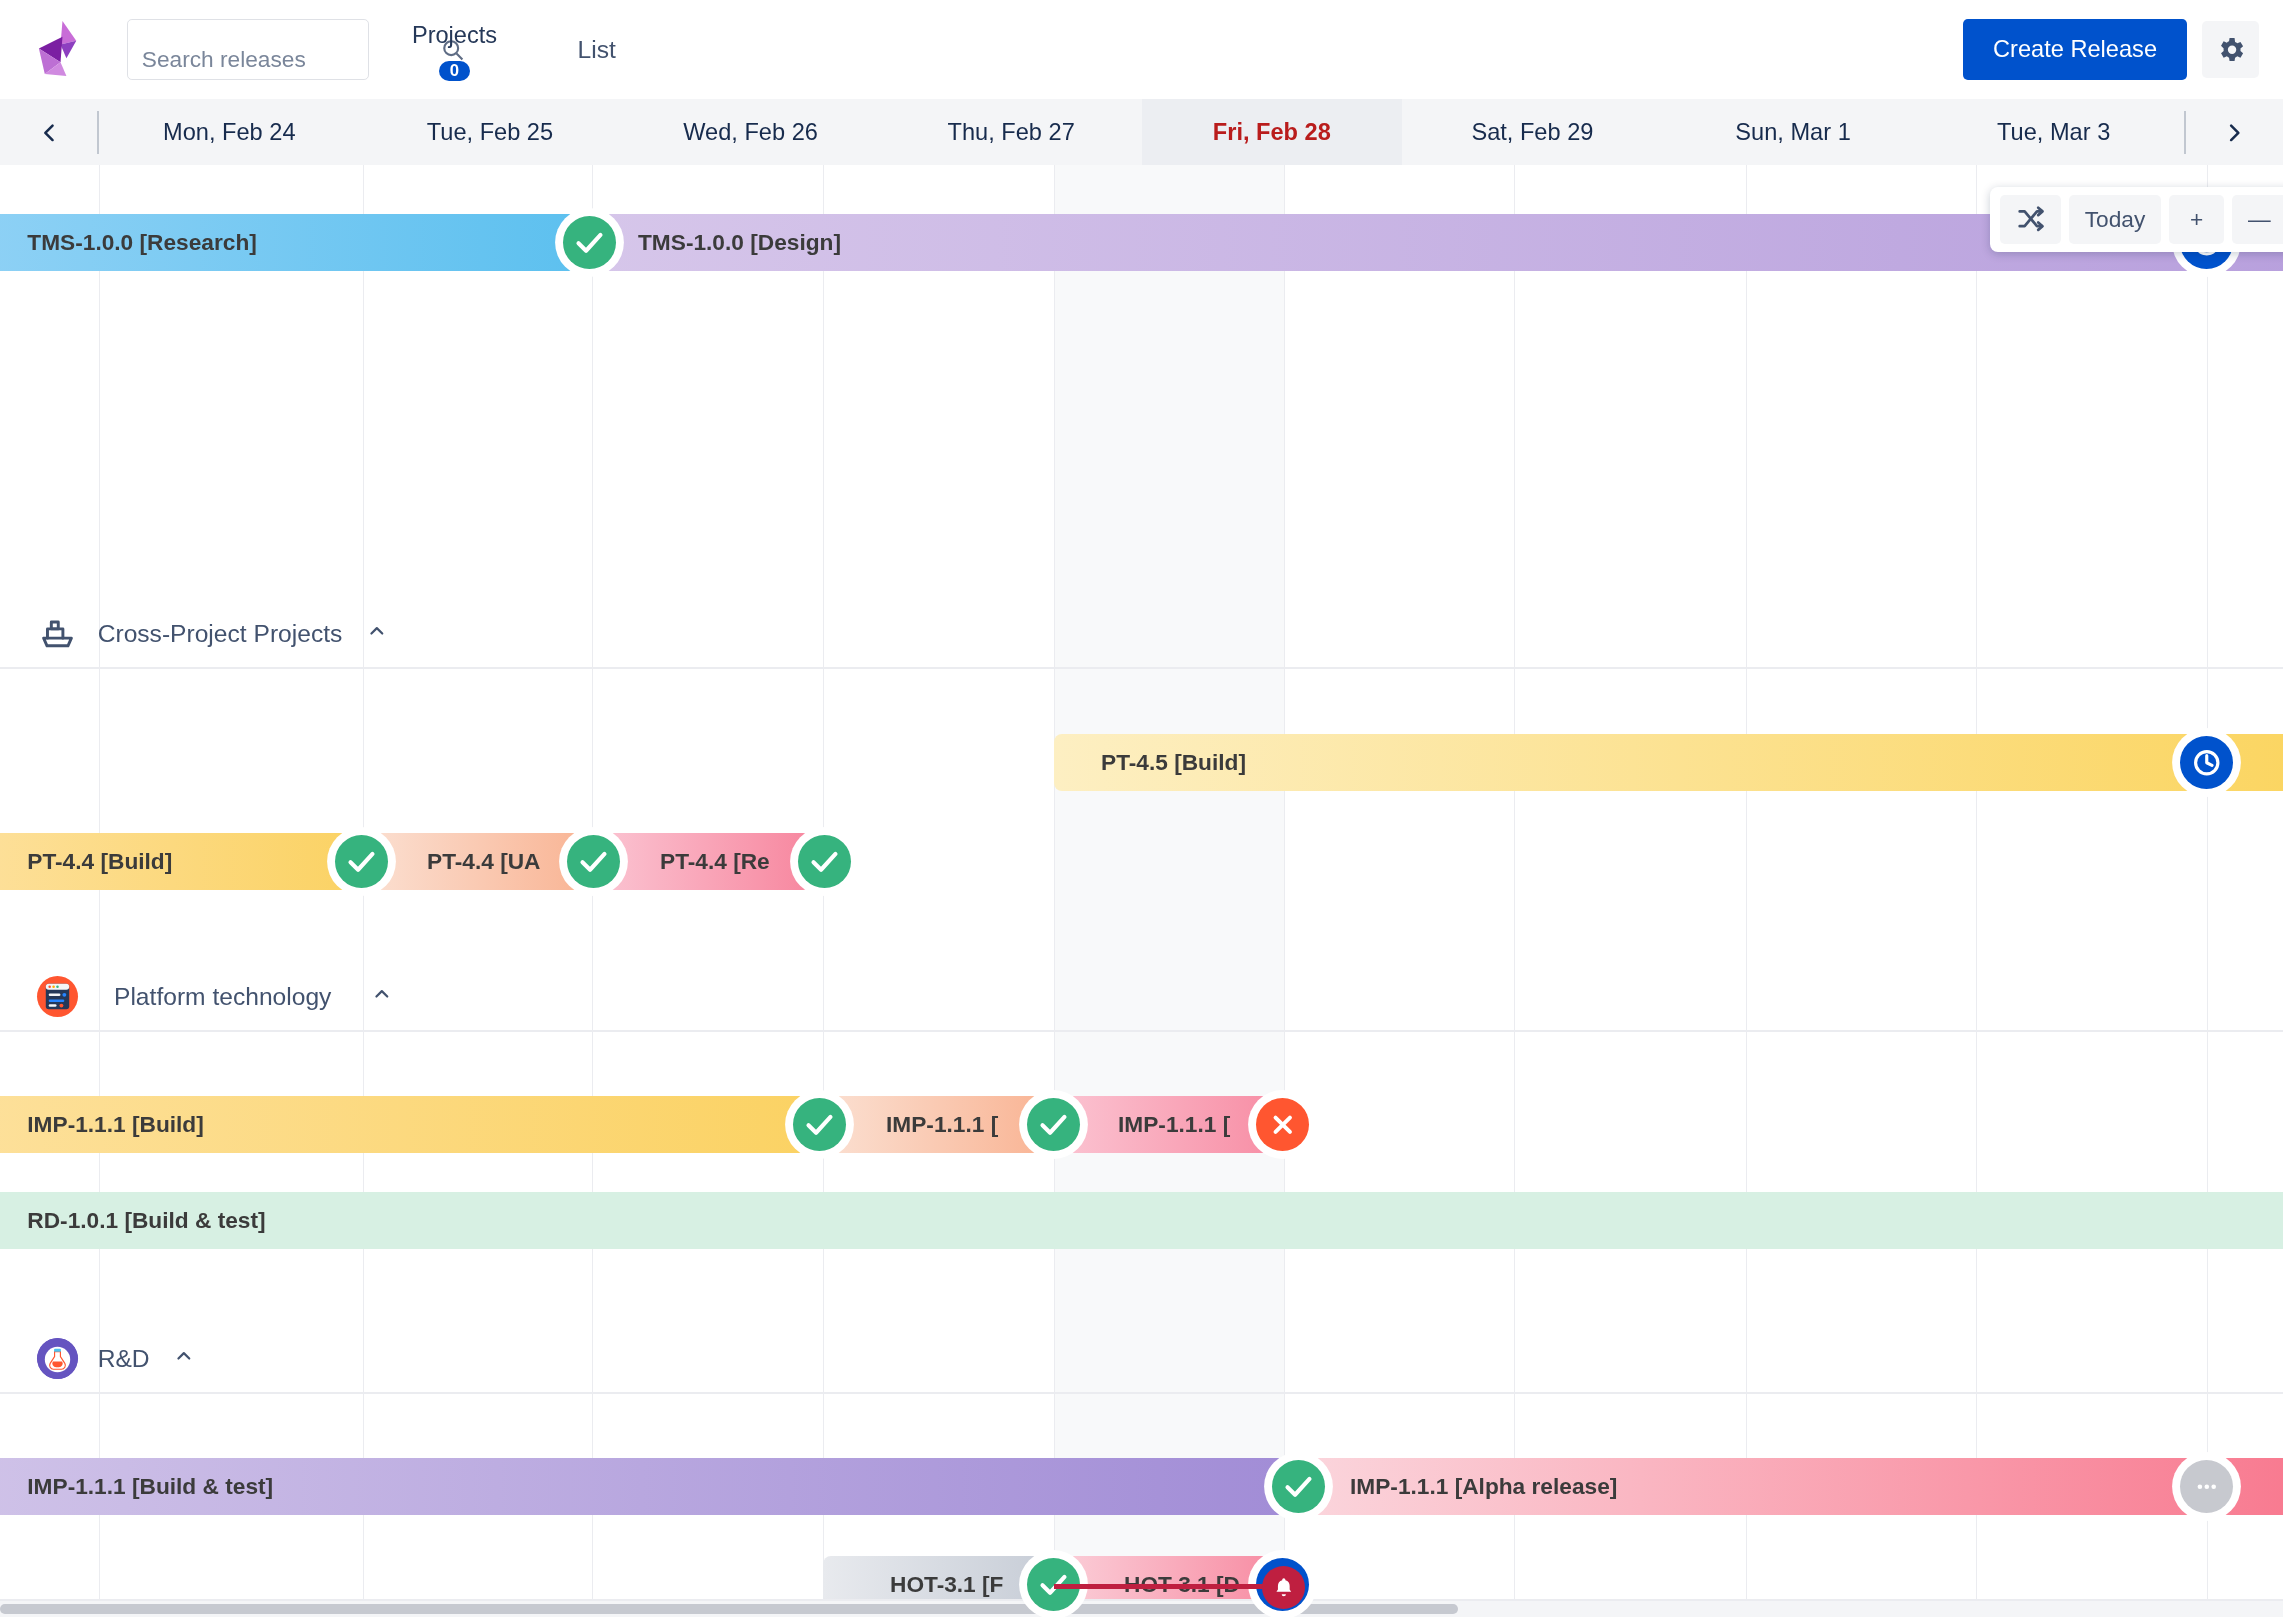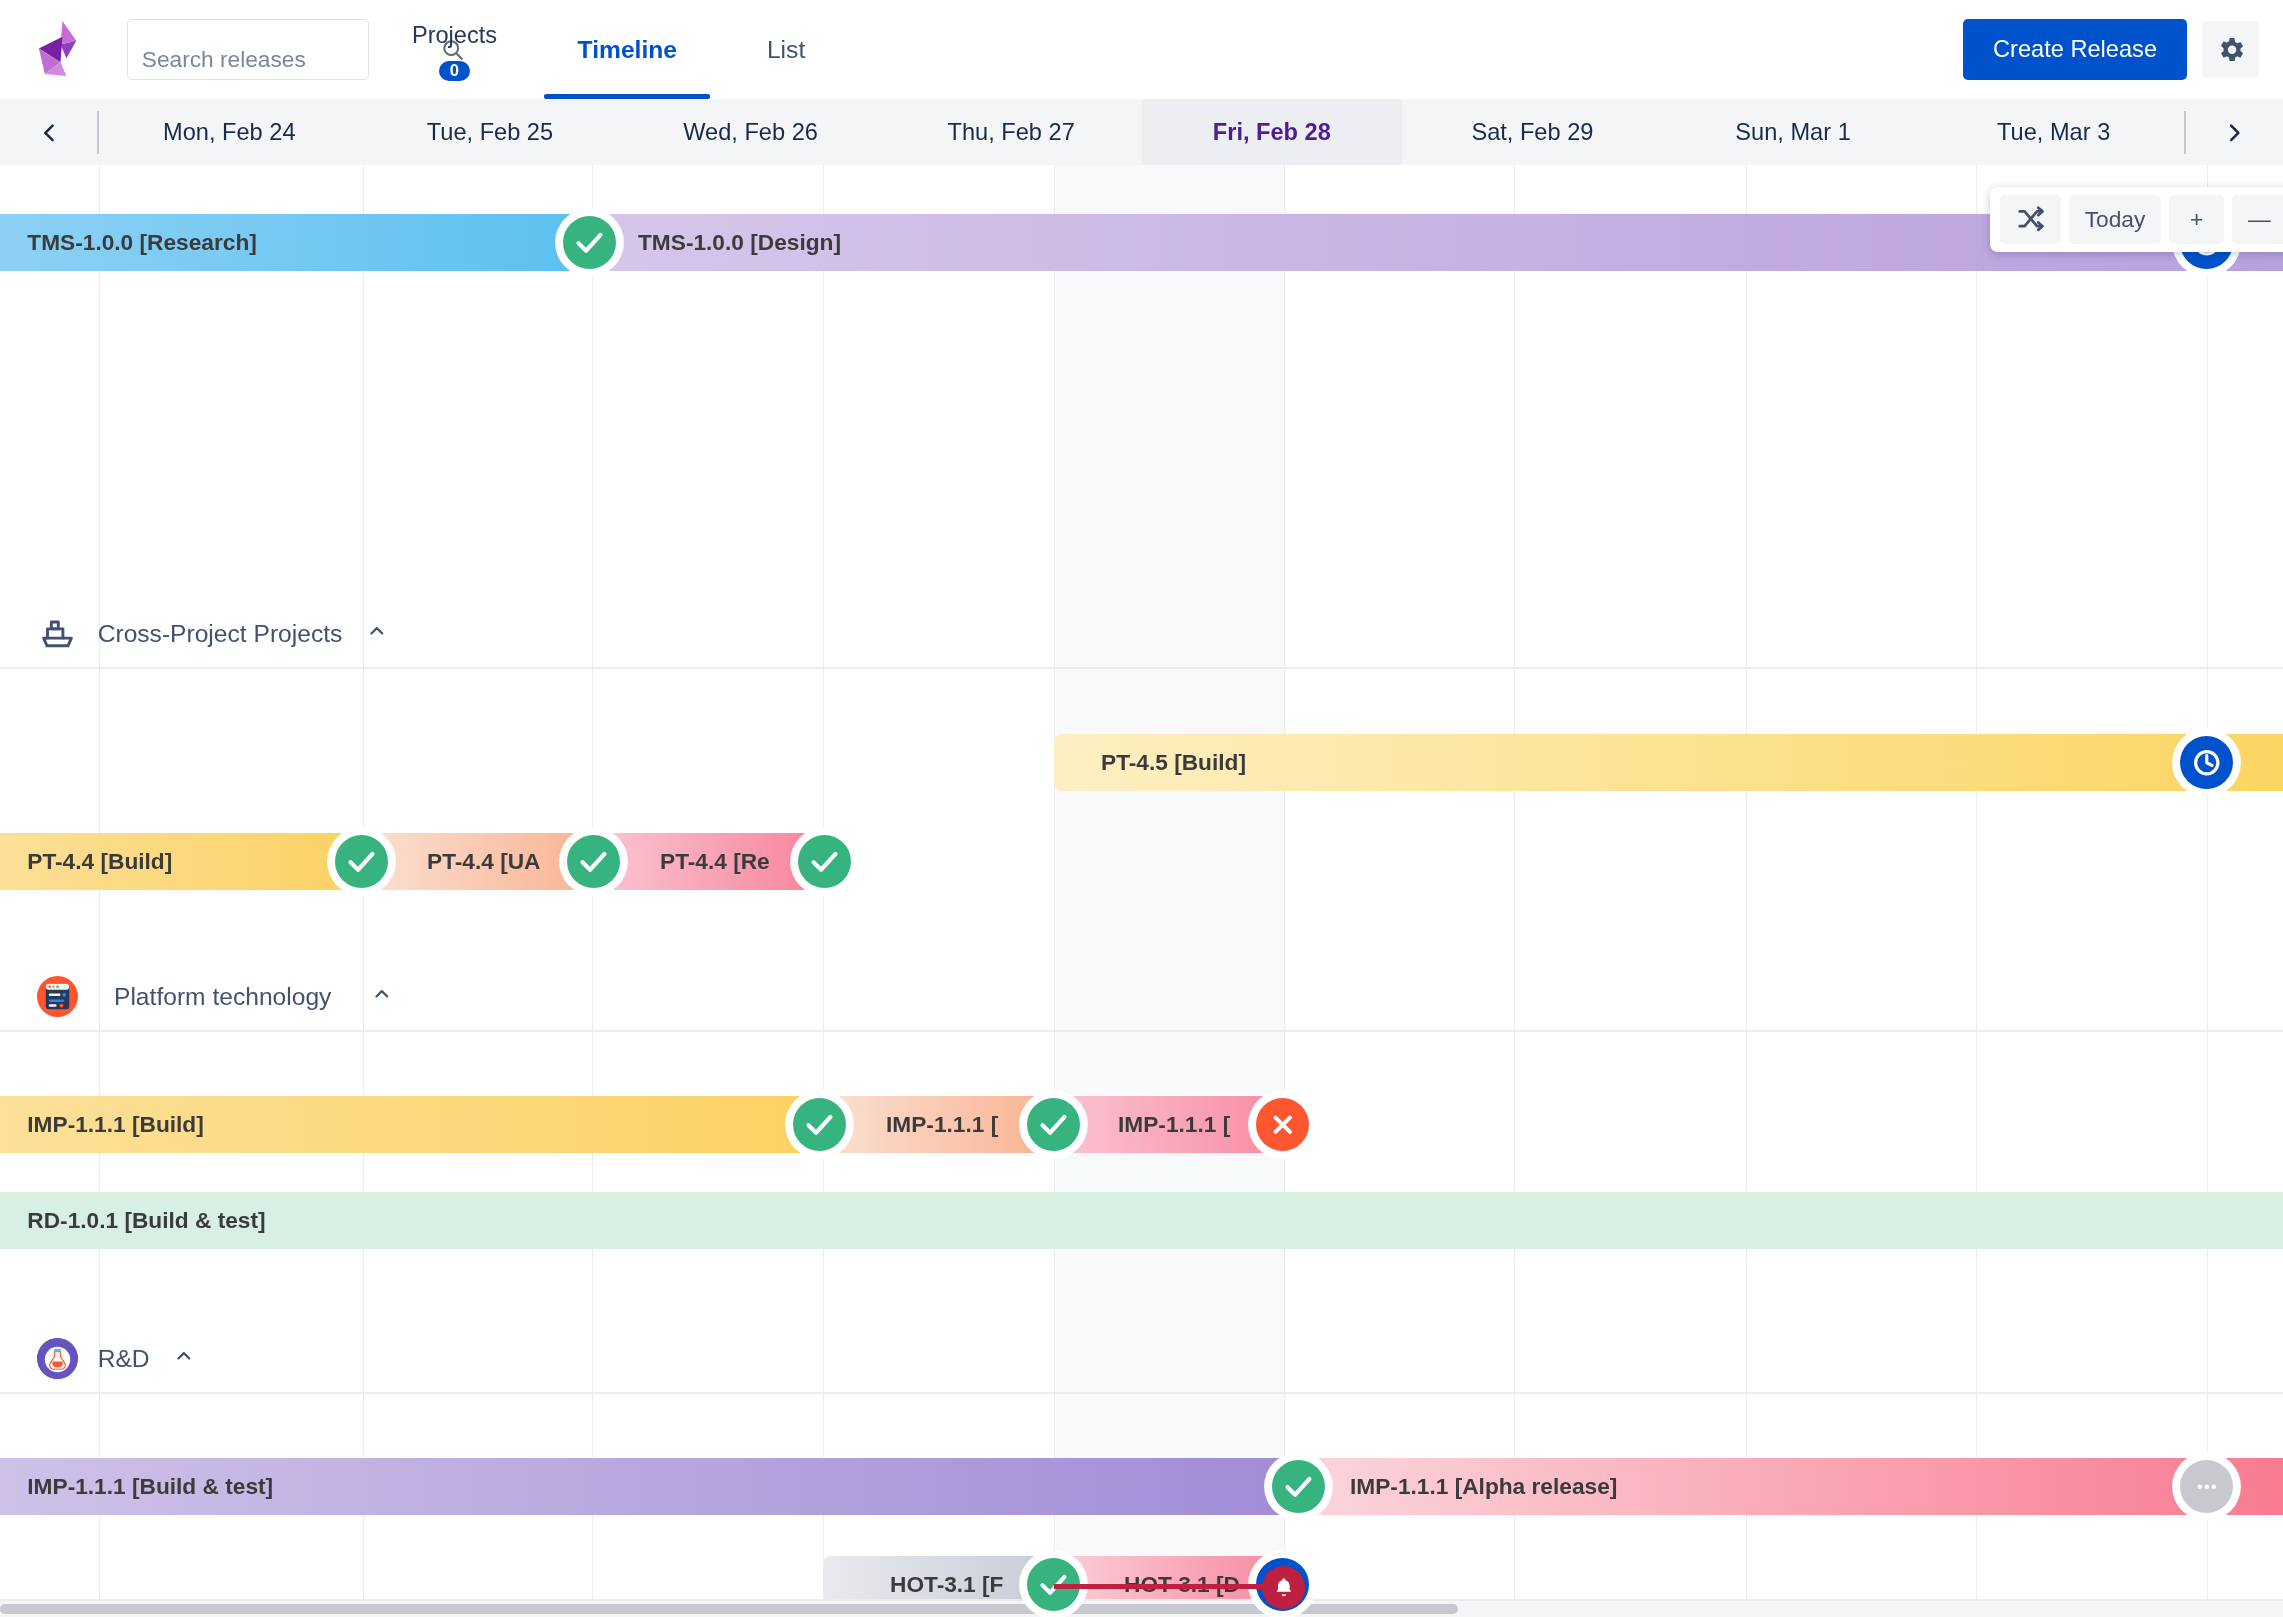--- a/index.html
+++ b/index.html
@@ -83,21 +83,21 @@
   }
   .navarrow.right:before{
     content:""; position:absolute; left:0; top:11.8px; bottom:11.8px;
     width:2px; background:#c1c7d0;
   }
   .daycells{ display:flex; flex:1; height:67px; }
   .daycell{
     flex:1 1 0; display:flex; align-items:center; justify-content:center;
     font-size:23.6px; color:#172b4d;
   }
-  .daycell.today{ color:#4c1d95; font-weight:700; background:#eceef2; }
+  .daycell.today{ color:#b91c1c; font-weight:700; background:#eceef2; }
 
   
   .board{
     position:absolute; left:0; top:165px; width:2283px; height:1452px;
     background:#fff; overflow:hidden;text-decoration:underline;
   }
   
   .vgrid{ position:absolute; inset:0; pointer-events:none; }
   .vline{ position:absolute; top:0; bottom:0; width:1px; background:#ebecf0; }
   .todaycol{
@@ -203,23 +203,20 @@
       <span class="projects-label">Projects</span>
       <span class="count-badge">0</span>
       <span class="chev-down">
         <svg width="19.7" height="19.7" viewBox="0 0 24 24" fill="none" stroke="#253858" stroke-width="2.6" stroke-linecap="round">
           <polyline points="5,9 12,16 19,9"></polyline>
         </svg>
       </span>
     </div>
 
     <div class="tabs">
-      <div class="tab active">
-        <span>Timeline</span>
-      </div>
       <div class="tab">
         <span>List</span>
       </div>
     </div>
 
     <div class="topbar-right">
       <button class="create-btn">Create Release</button>
       <div class="gear-btn">
         <svg width="31.5" height="31.5" viewBox="0 0 24 24" fill="#42526e">
           <path d="M19.4 13a7.6 7.6 0 0 0 0-2l2-1.6-2-3.4-2.4 1a7.6 7.6 0 0 0-1.7-1L14.9 3h-3.8l-.4 2.6a7.6 7.6 0 0 0-1.7 1l-2.4-1-2 3.4L6.6 11a7.6 7.6 0 0 0 0 2l-2 1.6 2 3.4 2.4-1a7.6 7.6 0 0 0 1.7 1l.4 2.6h3.8l.4-2.6a7.6 7.6 0 0 0 1.7-1l2.4 1 2-3.4zM13 15.2A3.2 3.2 0 1 1 13 8.8a3.2 3.2 0 0 1 0 6.4z"></path>

